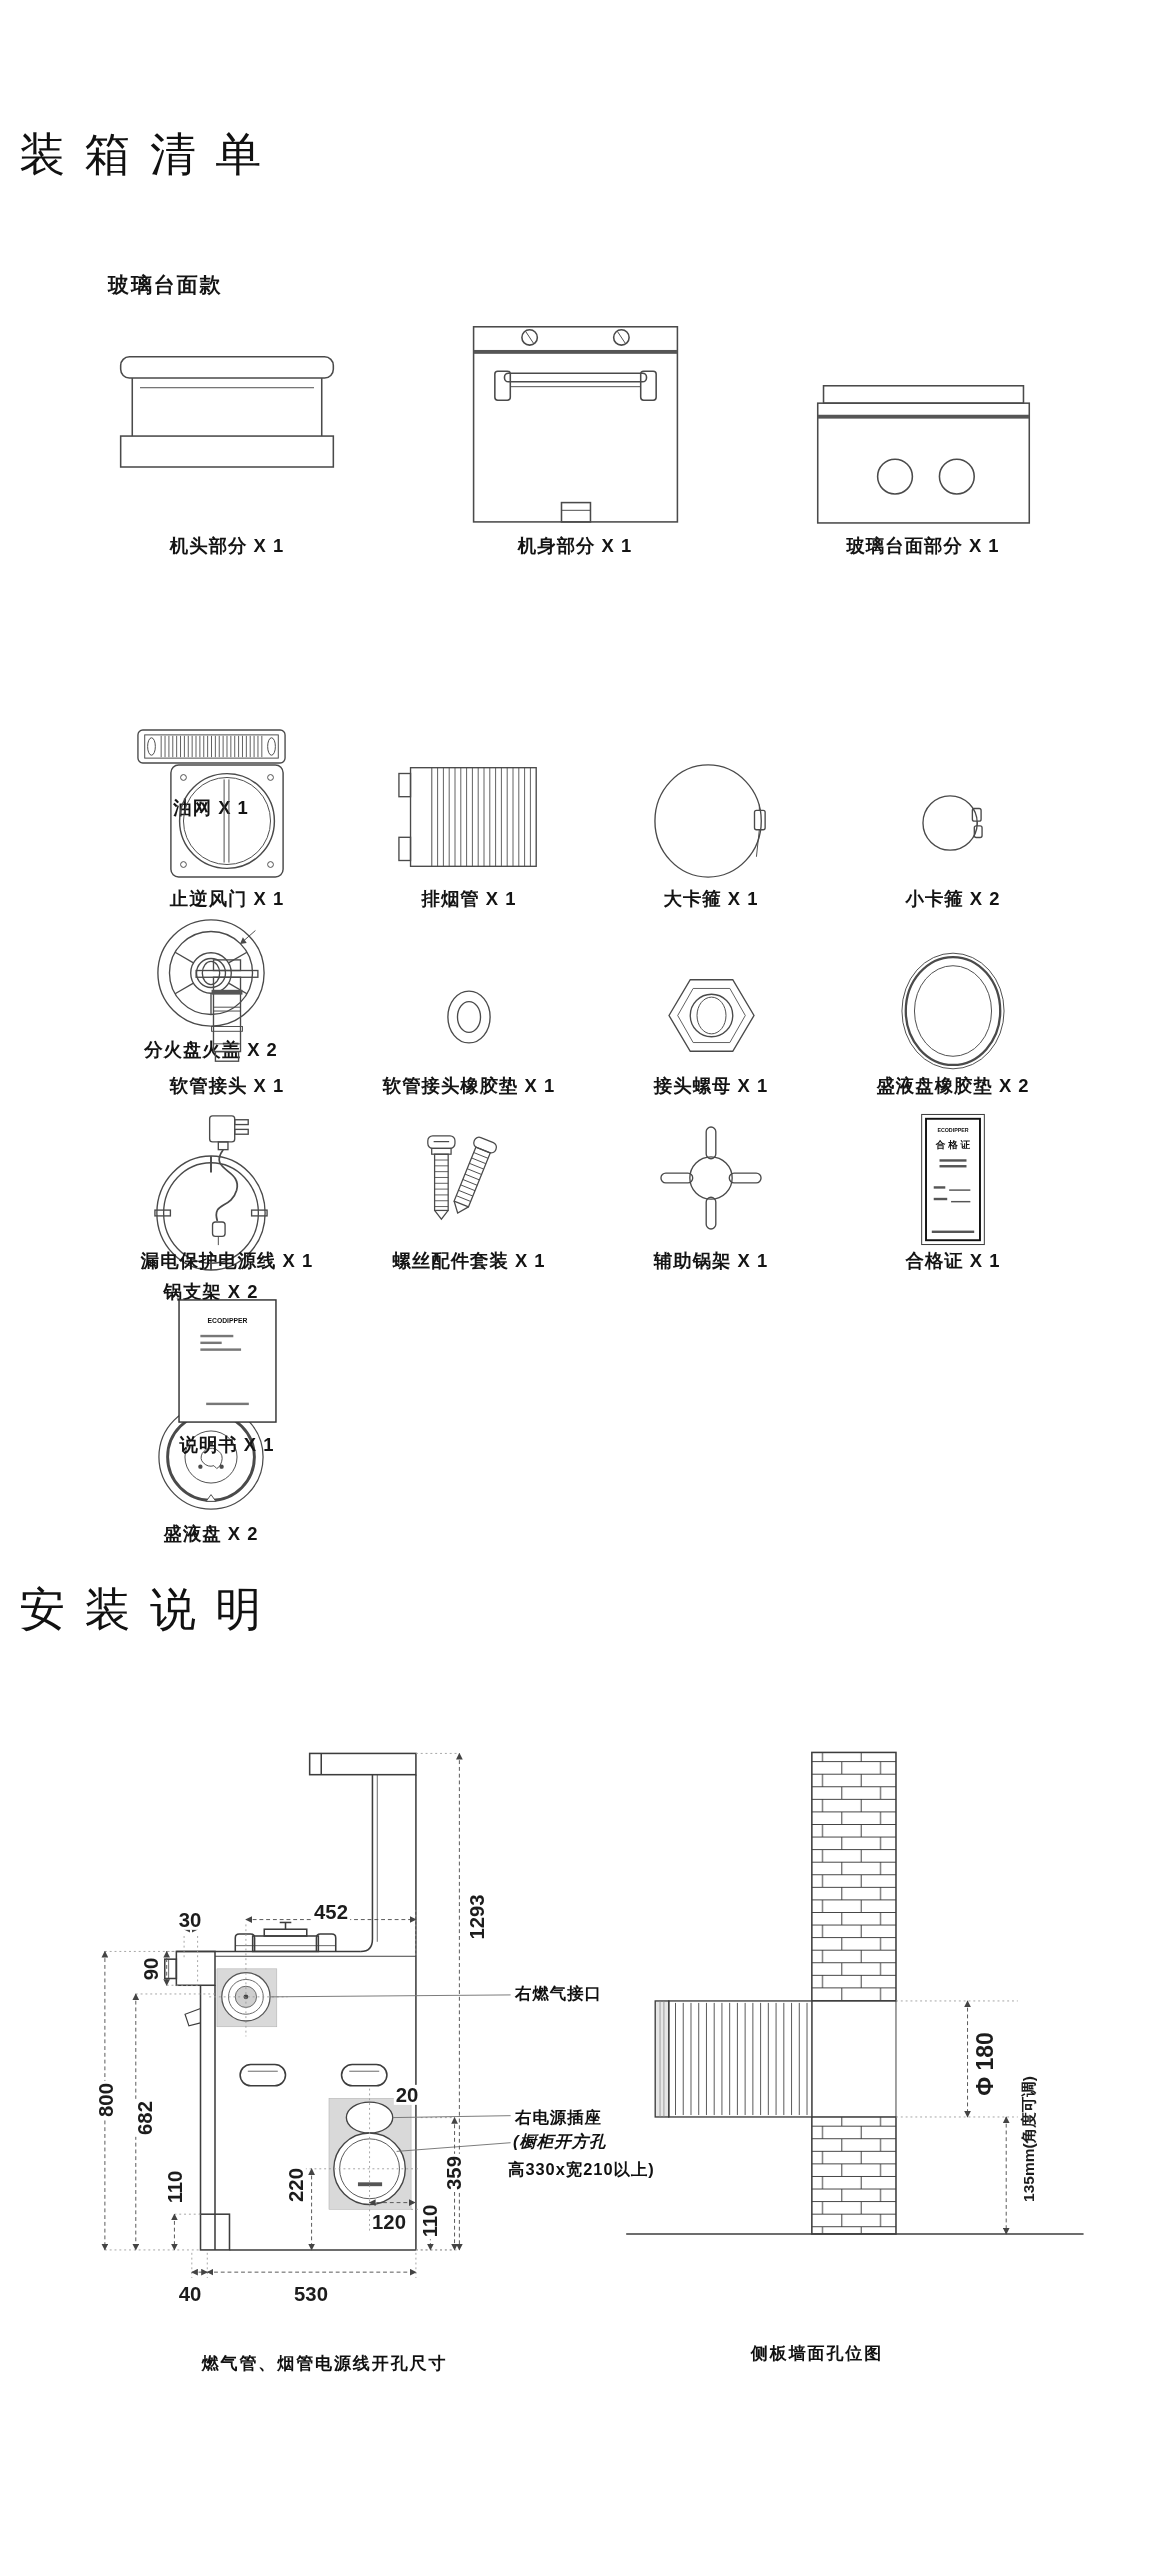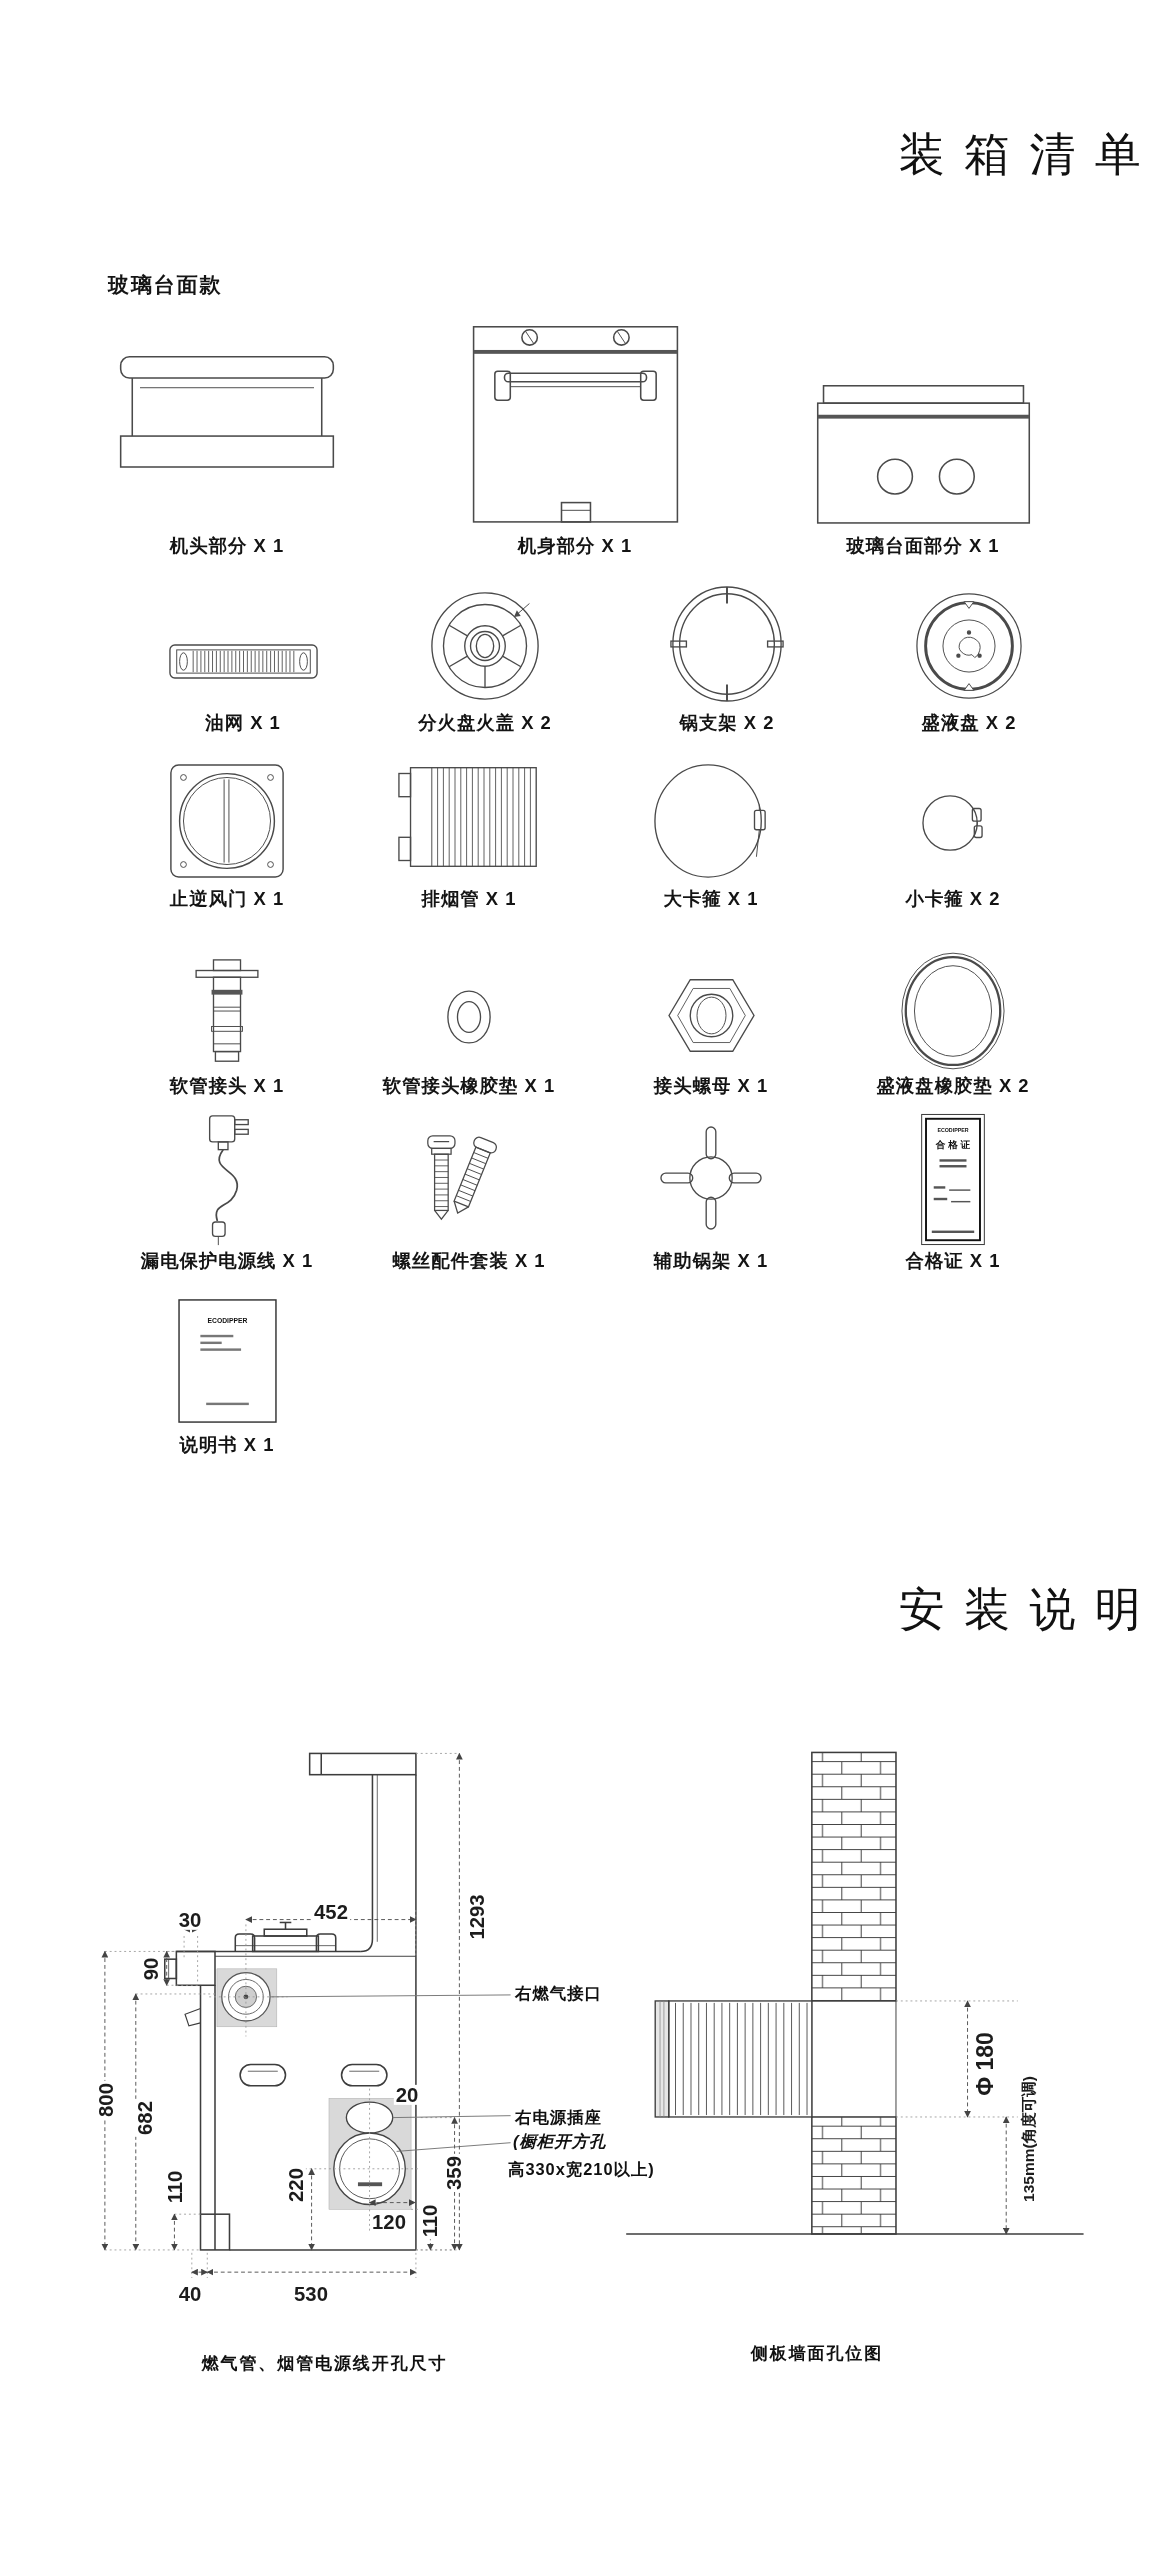--- a/index.html
+++ b/index.html
@@ -1,18 +1,18 @@
 <!DOCTYPE html>
 <html><head>
 <meta charset="utf-8">
 <style>
   html,body{margin:0;padding:0;background:#fff;}
   .page{position:relative;width:1160px;height:2576px;background:#fff;overflow:hidden;
         font-family:"Liberation Sans",sans-serif;color:#151515;}
-  .h1{position:absolute;left:0;width:100%;text-align:right;
+  .h1{position:absolute;left:0;width:100%;text-align:left;
       font-size:46px;font-weight:400;letter-spacing:19.3px;text-indent:19.3px;color:#111;}
   .variant{position:absolute;font-size:21px;font-weight:700;letter-spacing:1.9px;color:#141414;}
   .prow{position:absolute;display:flex;}
   .cell{display:flex;flex-direction:column;align-items:center;justify-content:flex-end;}
   .c250{flex:0 0 242px;width:242px;}
   .c360{flex:0 0 348px;width:348px;}
   .plabel{font-size:18.4px;font-weight:700;letter-spacing:1px;line-height:25px;
           color:#141414;white-space:nowrap;}
   .art{display:flex;}
   .diag{position:absolute;}
@@ -77,21 +77,21 @@
           <rect x="8" y="42" width="219" height="4" fill="#555" stroke="none"></rect>
           <circle cx="88" cy="106" r="18"></circle>
               <circle cx="152" cy="106" r="18"></circle>
         </g>
           </svg>
       </div>
       <div class="plabel">玻璃台面部分 X 1</div>
     </div>
   </div>
 
-  <div class="prow" style="left:122px;top:578px;height:157px;">
+  <div class="prow" style="left:90px;top:578px;height:157px;flex-direction:column;">
     <div class="cell c250">
       <div class="art" style="margin-bottom:27px;">
         <svg width="151" height="43" viewBox="0 0 156 44">
             <g stroke="#4a4a4a" fill="none" stroke-width="1.4">
           <rect x="2" y="5" width="152" height="34" rx="5"></rect>
           <rect x="9" y="10" width="138" height="24" stroke-width="1"></rect>
           <ellipse cx="16" cy="22" rx="4" ry="9" stroke-width="1"></ellipse>
               <ellipse cx="140" cy="22" rx="4" ry="9" stroke-width="1"></ellipse>
           <path stroke-width="0.9" d="M26 11V33M30 11V33M34 11V33M38 11V33M42 11V33M46 11V33M50 11V33M54 11V33M58 11V33M62 11V33M66 11V33M70 11V33M74 11V33M78 11V33M82 11V33M86 11V33M90 11V33M94 11V33M98 11V33M102 11V33M106 11V33M110 11V33M114 11V33M118 11V33M122 11V33M126 11V33M130 11V33"></path>
         </g>

